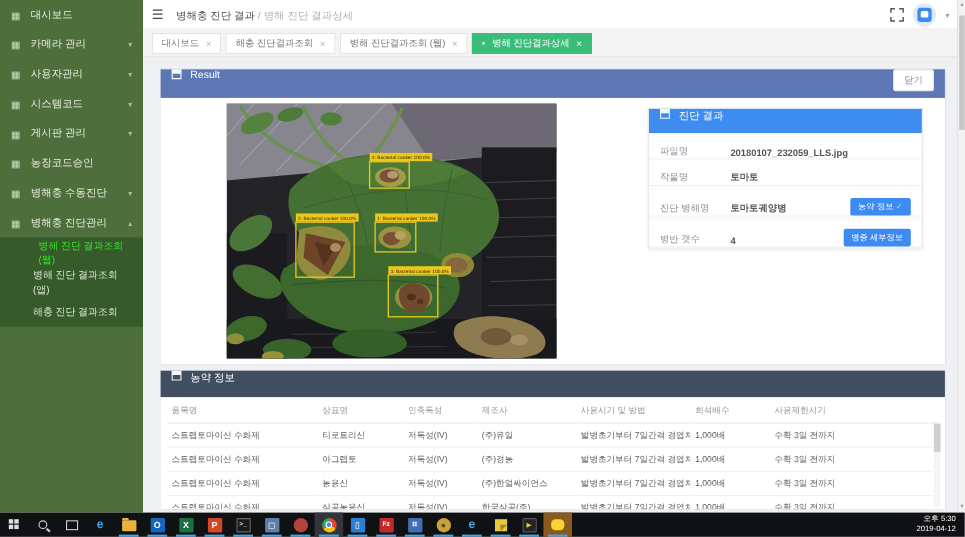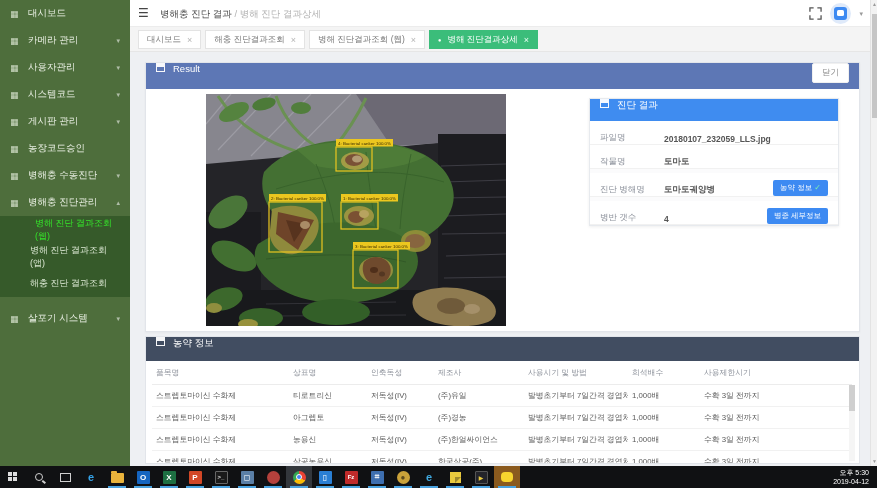--- a/index.html
+++ b/index.html
@@ -148,25 +148,20 @@
   <div class="side-sub">
     <div class="side-item active">
       <span>병해 진단 결과조회 (웹)</span>
     </div>
     <div class="side-item">
       <span>병해 진단 결과조회 (앱)</span>
     </div>
     <div class="side-item">
       <span>해충 진단 결과조회</span>
     </div>
-  </div>
-  <div class="side-item bottom">
-    <span class="mi"></span>
-    <span>살포기 시스템</span>
-    <span class="chev">▾</span>
   </div>
 </div>
 
 <div class="topbar">
   <span class="hamburger">☰</span>
   <span class="breadcrumb">
     <span>병해충 진단 결과</span>
     <span class="sep"> / </span>
     <span class="page">병해 진단 결과상세</span>
   </span>

